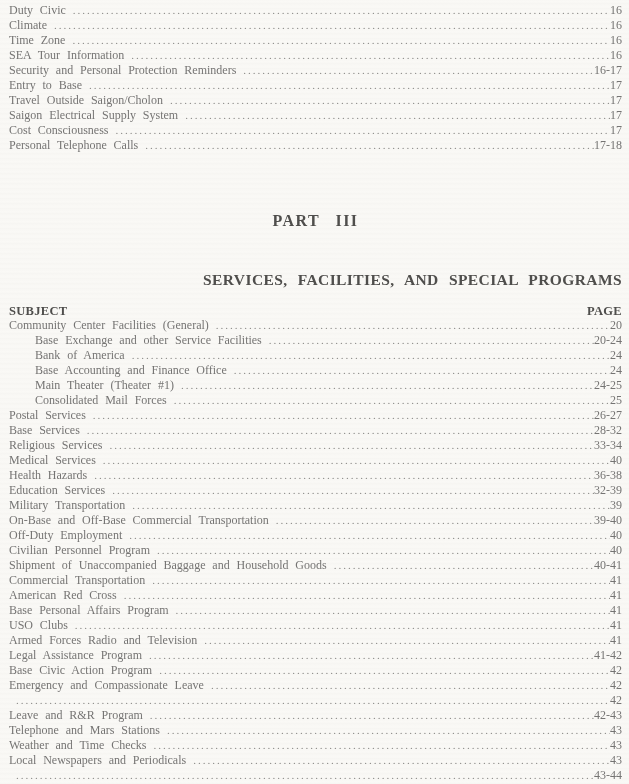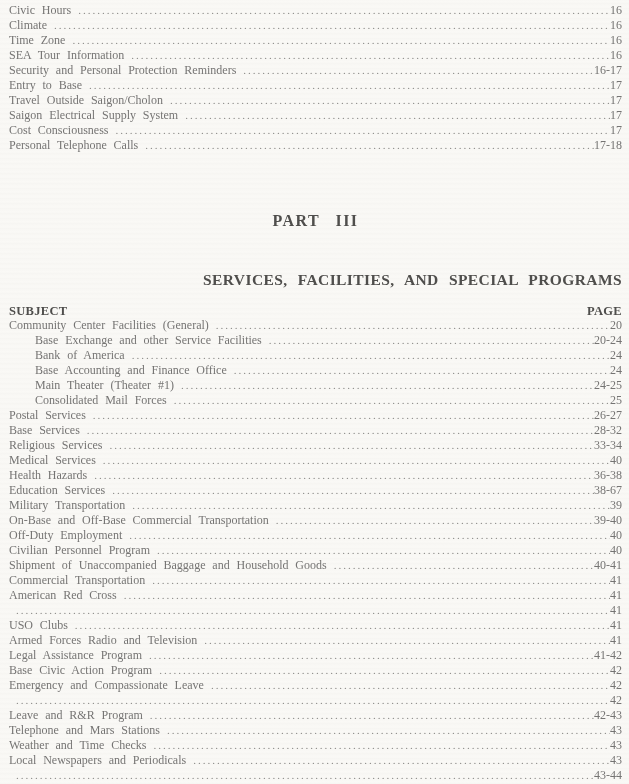--- a/index.html
+++ b/index.html
@@ -78,21 +78,21 @@
   }
 </style>
 </head>
 <body>
 
 <div class="page" style="--paper: #faf9f6; --text: #757473; --heading: #4f4e4c; --dots: #8b8a88;">
 
   <div class="toc-list">
 
       <div class="toc-row">
-        <span class="toc-title">Civic Hours</span>
+        <span class="toc-title">Duty Civic</span>
         <span class="dot-leader">............................................................................................................................................................................................................................</span>
         <span class="toc-page">16</span>
       </div>
 
       <div class="toc-row">
         <span class="toc-title">Climate</span>
         <span class="dot-leader">............................................................................................................................................................................................................................</span>
         <span class="toc-page">16</span>
       </div>
 
@@ -218,21 +218,21 @@
 
       <div class="toc-row">
         <span class="toc-title">Health Hazards</span>
         <span class="dot-leader">............................................................................................................................................................................................................................</span>
         <span class="toc-page">36-38</span>
       </div>
 
       <div class="toc-row">
         <span class="toc-title">Education Services</span>
         <span class="dot-leader">............................................................................................................................................................................................................................</span>
-        <span class="toc-page">38-67</span>
+        <span class="toc-page">32-39</span>
       </div>
 
       <div class="toc-row">
         <span class="toc-title">Military Transportation</span>
         <span class="dot-leader">............................................................................................................................................................................................................................</span>
         <span class="toc-page">39</span>
       </div>
 
       <div class="toc-row">
         <span class="toc-title">On-Base and Off-Base Commercial Transportation</span>
@@ -264,20 +264,21 @@
         <span class="toc-page">41</span>
       </div>
 
       <div class="toc-row">
         <span class="toc-title">American Red Cross</span>
         <span class="dot-leader">............................................................................................................................................................................................................................</span>
         <span class="toc-page">41</span>
       </div>
 
       <div class="toc-row">
+        <span class="toc-title">Base Personal Affairs Program</span>
         <span class="dot-leader">............................................................................................................................................................................................................................</span>
         <span class="toc-page">41</span>
       </div>
 
       <div class="toc-row">
         <span class="toc-title">USO Clubs</span>
         <span class="dot-leader">............................................................................................................................................................................................................................</span>
         <span class="toc-page">41</span>
       </div>
 

